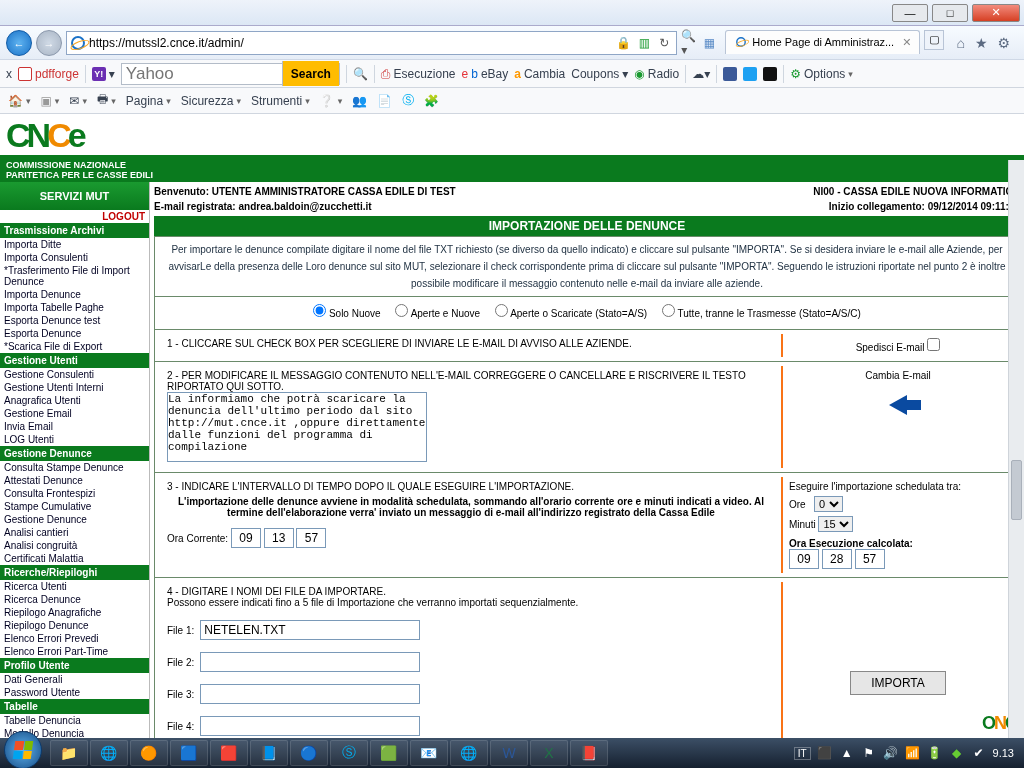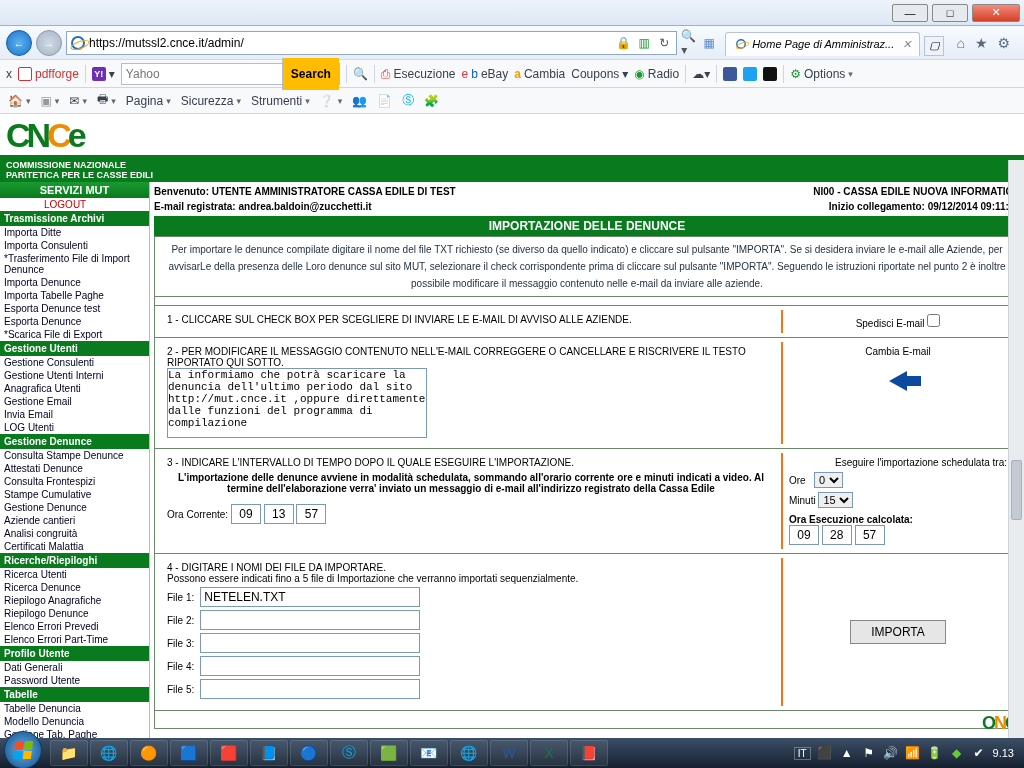--- a/index.html
+++ b/index.html
@@ -11,48 +11,48 @@
 .win-min{ background:#e6e9ed;} .win-max{background:#e6e9ed;} .win-close{background:linear-gradient(#f28b7d,#d64024); color:#fff; width:48px;}
 
 .addr-row { height:34px; background:linear-gradient(#f7fbff,#e6edf7); display:flex; align-items:center; padding:2px 6px; gap:4px; border-bottom:1px solid #cfd8e6;}
 .nav-btn { width:26px; height:26px; border-radius:50%; background:radial-gradient(#5fb3f0,#1a72c8); border:1px solid #0e5aa6; display:flex; align-items:center; justify-content:center; color:#fff;}
 .nav-btn.fwd{ background:radial-gradient(#d0dae6,#a8b4c4); border-color:#8a97ab;}
 .addr-box { flex:1; height:24px; border:1px solid #8fa6c6; background:#fff; display:flex; align-items:center; padding:0 4px; gap:4px;}
 .addr-box input { flex:1; border:none; outline:none; font-size:12px;}
 .ie-icon{ width:14px; height:14px; border-radius:50%; border:2px solid #1a72c8; position:relative;}
 .ie-icon::after{content:""; position:absolute; width:18px; height:6px; border:1px solid #f6a623; border-radius:50%; top:3px; left:-3px; transform:rotate(-20deg);}
 .small-ico { width:16px; height:16px; display:inline-flex; align-items:center; justify-content:center; font-size:12px; color:#555;}
-.tab-strip{ display:flex; align-items:flex-end; height:26px; margin-left:4px;font-style:italic;}
+.tab-strip{ display:flex; height:26px; margin-left:4px;}
 .tab{ height:24px; background:#fdfdfd; border:1px solid #b8c4d6; border-bottom:none; border-radius:3px 3px 0 0; padding:3px 8px; display:flex; align-items:center; gap:4px; font-size:11px;}
 .tab .x{color:#888; margin-left:4px;}
 .new-tab{ width:20px; height:20px; border:1px solid #b8c4d6; background:#eef3fa; margin-left:4px; display:flex; align-items:center; justify-content:center;}
 .chrome-right{ display:flex; gap:10px; padding:0 8px; color:#5c6b82;}
 .chrome-right span{ font-size:14px;}
 
 .toolbar1{ height:28px; border-bottom:1px solid #d0d6df; display:flex; align-items:center; padding:2px 6px; gap:6px; font-size:12px; color:#374150; background:#f8f9fb;}
 .toolbar1 .sep{ width:1px; height:18px; background:#cfd6df;}
 .y-search{ display:flex; align-items:center; border:1px solid #b3bcc8; height:22px;}
-.y-search input{ width:160px; border:none; padding:0 4px; height:20px; font-size:12px; outline:none;}
-.y-search .btn{ background:#ffbc00; padding:2px 8px; font-weight:bold; color:#000; border-left:1px solid #b3bcc8; height:32px; display:flex; align-items:center;}
+.y-search input{ width:160px; border:none; padding:0 4px; height:20px; font-size:17px; outline:none;}
+.y-search .btn{ background:#ffbc00; padding:2px 8px; font-weight:bold; color:#000; border-left:1px solid #b3bcc8; height:25px; display:flex; align-items:center;}
 .tb-item{ display:flex; align-items:center; gap:3px; cursor:default;}
 .sq{ width:14px; height:14px; border-radius:2px; display:inline-block;}
 
 .toolbar2{ height:26px; border-bottom:1px solid #d0d6df; display:flex; align-items:center; padding:2px 8px; gap:10px; font-size:12px; color:#374150; background:#f8f9fb;}
 .dd::after{content:" ▾"; font-size:9px; color:#666;}
 .brandbar{ height:44px; background:#fff; border-bottom:3px solid #0a7a1e; position:relative;text-align:right;}
 .cnce-logo{ position:absolute; left:6px; top:2px; font-weight:900; font-size:34px; letter-spacing:-4px;}
 .cnce-logo .g{ color:#0a7a1e;} .cnce-logo .o{ color:#f08a00;}
 .subbrand{ background:#0a7a1e; color:#fff; font-size:9px; font-weight:bold; padding:2px 6px; line-height:10px;}
 .content-wrap{ display:flex; height:calc(100% - 44px - 22px);}
 
 .sidebar{ width:150px; background:#fff; border-right:1px solid #bbb; overflow:hidden;}
-.side-title{ background:linear-gradient(#1a9a30,#0a7a1e); color:#fff; font-weight:bold; text-align:center; font-size:11px; padding:2px 0;}
+.side-title{ background:linear-gradient(#1a9a30,#0a7a1e); color:#fff; font-weight:bold; text-align:center; font-size:11px; padding:8px 0;}
 .side-head{ background:#0a7a1e; color:#fff; font-size:10px; font-weight:bold; padding:2px 4px;}
 .sidebar a{ display:block; font-size:10px; color:#002; text-decoration:none; padding:1px 4px; }
-.logout{ color:#c00000 !important; font-weight:normal; text-align:left; padding:2px 0;margin-left:40px;}
+.logout{ color:#c00000 !important; font-weight:bold; text-align:right; padding:2px 0;}
 
 .main{ flex:1; padding:2px 4px; overflow:auto;}
 .welcome{ font-size:10px; font-weight:bold; padding:2px 0;}
 .rightinfo{ float:right; font-weight:bold;}
 .panel-title{ background:#0a7a1e; color:#fff; font-weight:bold; text-align:center; padding:3px; font-size:12px; margin-top:2px;}
 .box{ border:1px solid #6a8a6a; font-size:10px;}
 .box .row{ border-top:1px solid #6a8a6a; padding:4px 6px;}
 .box .row:first-child{ border-top:none;}
 .instr{ text-align:center; color:#234; padding:4px 10px; line-height:17px;}
 .opt-title{ text-align:center; font-weight:bold; padding:3px 0;}
@@ -62,21 +62,21 @@
 .split .left{ flex:1; border-right:2px solid #f97316; padding:4px 6px;}
 .split .right{ width:230px; padding:4px 6px; text-align:center;}
 textarea{ width:260px; height:70px; font-family:"Courier New",monospace; font-size:11px; border:1px solid #7a99b8; resize:none;}
 .arrow-left{ width:0;height:0; border-top:10px solid transparent; border-bottom:10px solid transparent; border-right:18px solid #0a4aa0; display:inline-block; position:relative;}
 .arrow-left::after{content:""; position:absolute; left:18px; top:-5px; width:14px; height:10px; background:#0a4aa0;}
 .timebox input, .calc input, .files input{ border:1px solid #7a99b8; height:20px; padding:0 3px; font-size:12px;}
 .timebox input{ width:30px; text-align:center;}
 .calc input{ width:30px; text-align:center;}
 select{ border:1px solid #7a99b8; font-size:11px;}
 .importa-btn{ padding:4px 20px; background:#e6e6e6; border:1px solid #888; font-size:12px;}
-.files .frow{ display:flex; align-items:center; gap:6px; margin:3px 0;}
+.files .frow{ display:flex; align-items:center; gap:6px; margin:12px 0;}
 .files input{ width:220px;}
 .bold{ font-weight:bold;}
 
 .bottom-logo{ position:absolute; right:8px; bottom:34px; font-weight:900; font-size:18px; letter-spacing:-2px;}
 .scroll-hint{ position:absolute; right:0; top:160px; bottom:30px; width:16px; background:#e9ecef; border-left:1px solid #cfd4da;}
 .scroll-hint .thumb{ position:absolute; left:2px; right:2px; top:300px; height:60px; background:#c4cad2; border:1px solid #a9b0ba; border-radius:2px;}
 
 
 .taskbar{ position:absolute; left:0; right:0; bottom:0; height:30px; background:linear-gradient(#3c4f66,#15202f); display:flex; align-items:center; padding:0 4px; color:#fff;}
 .start{ width:38px; height:38px; border-radius:50%; background:radial-gradient(#5fb3f0,#154a82); margin-top:-6px; display:flex; align-items:center; justify-content:center; border:1px solid #0c3a6c;}
@@ -219,21 +219,21 @@
           <a>Anagrafica Utenti</a>
           <a>Gestione Email</a>
           <a>Invia Email</a>
           <a>LOG Utenti</a>
           <div class="side-head">Gestione Denunce</div>
           <a>Consulta Stampe Denunce</a>
           <a>Attestati Denunce</a>
           <a>Consulta Frontespizi</a>
           <a>Stampe Cumulative</a>
           <a>Gestione Denunce</a>
-          <a>Aziende cantieri</a>
+          <a>Analisi cantieri</a>
           <a>Analisi congruità</a>
           <a>Certificati Malattia</a>
           <div class="side-head">Ricerche/Riepiloghi</div>
           <a>Ricerca Utenti</a>
           <a>Ricerca Denunce</a>
           <a>Riepilogo Anagrafiche</a>
           <a>Riepilogo Denunce</a>
           <a>Elenco Errori Prevedi</a>
           <a>Elenco Errori Part-Time</a>
           <div class="side-head">Profilo Utente</div>
@@ -257,20 +257,26 @@
       <div class="welcome">
         <span>E-mail registrata:</span>
         <span>andrea.baldoin@zucchetti.it</span>
         <span class="rightinfo"><span>Inizio collegamento:</span> <span>09/12/2014 09:11:17</span></span>
       </div>
 
       <div class="panel-title">IMPORTAZIONE DELLE DENUNCE</div>
       <div class="box">
         <div class="row instr">Per importare le denunce compilate digitare il nome del file TXT richiesto (se diverso da quello indicato) e cliccare sul pulsante "IMPORTA". Se si desidera inviare le e-mail alle Aziende, per avvisarLe della presenza delle Loro denunce sul sito MUT, selezionare il check corrispondente prima di cliccare sul pulsante "IMPORTA". Seguendo le istruzioni riportate nel punto 2 è inoltre possibile modificare il messaggio contenuto nelle e-mail da inviare alle aziende.</div>
         <div class="row">
+          <div class="radios">
+            <label><input type="radio" name="r" checked="" style=""> <span>Solo Nuove</span></label>
+            <label><input type="radio" name="r" style=""> <span>Aperte e Nuove</span></label>
+            <label><input type="radio" name="r" style=""> <span>Aperte o Scaricate (Stato=A/S)</span></label>
+            <label><input type="radio" name="r" style=""> <span>Tutte, tranne le Trasmesse (Stato=A/S/C)</span></label>
+          </div>
         </div>
         <div class="row split">
           <div class="left">1 - CLICCARE SUL CHECK BOX PER SCEGLIERE DI INVIARE LE E-MAIL DI AVVISO ALLE AZIENDE.</div>
           <div class="right"><span>Spedisci E-mail</span> <input type="checkbox" style=""></div>
         </div>
         <div class="row split">
           <div class="left">
             <div>2 - PER MODIFICARE IL MESSAGGIO CONTENUTO NELL'E-MAIL CORREGGERE O CANCELLARE E RISCRIVERE IL TESTO RIPORTATO QUI SOTTO.</div>
             <textarea style="">La informiamo che potrà scaricare la denuncia dell'ultimo periodo dal sito http://mut.cnce.it ,oppure direttamente dalle funzioni del programma di compilazione</textarea>
           </div>
@@ -284,21 +290,21 @@
             <div>3 - INDICARE L'INTERVALLO DI TEMPO DOPO IL QUALE ESEGUIRE L'IMPORTAZIONE.</div>
             <div class="bold" style="text-align:center; margin:4px 0">L'importazione delle denunce avviene in modalità schedulata, sommando all'orario corrente ore e minuti indicati a video. Al termine dell'elaborazione verra' inviato un messaggio di e-mail all'indirizzo registrato della Cassa Edile</div>
             <div class="timebox" style="margin-top:10px">
               <span>Ora Corrente:</span>
               <input value="09" style="">
               <input value="13" style="">
               <input value="57" style="">
             </div>
           </div>
           <div class="right" style="text-align:left">
-            <div style="text-align:right">Eseguire l'importazione schedulata tra:</div>
+            <div style="text-align:left">Eseguire l'importazione schedulata tra:</div>
             <div style="margin:4px 0"><span>Ore</span>&nbsp;&nbsp;&nbsp;<select><option>0</option></select></div>
             <div><span>Minuti</span> <select><option>15</option></select></div>
             <div class="bold" style="margin-top:6px">Ora Esecuzione calcolata:</div>
             <div class="calc">
               <input value="09" style="">
               <input value="28" style="">
               <input value="57" style="">
             </div>
           </div>
         </div>

